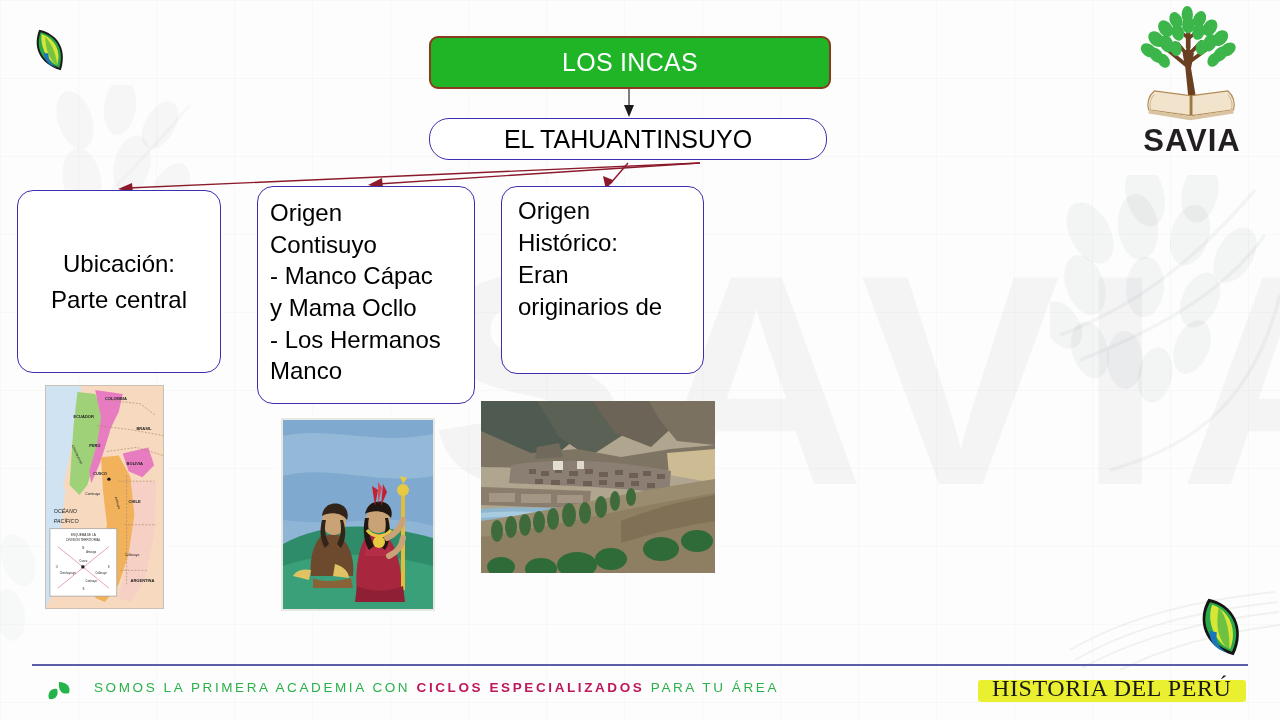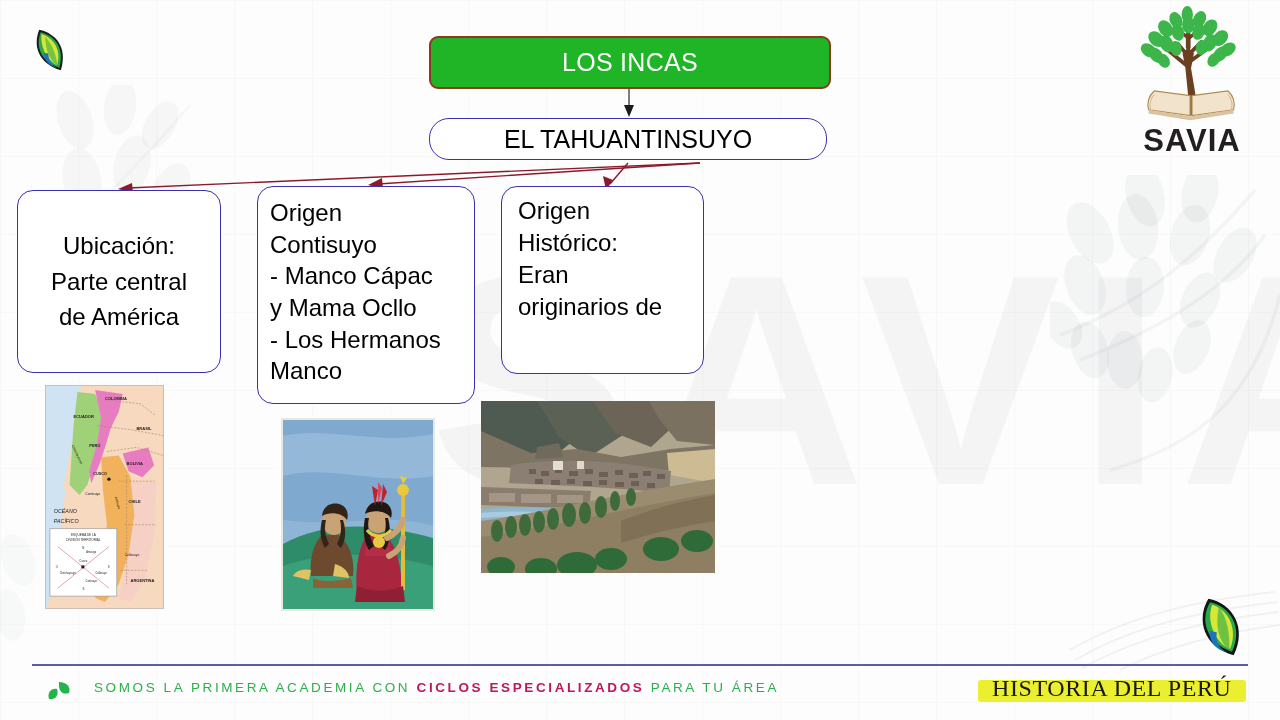--- a/index.html
+++ b/index.html
@@ -284,21 +284,20 @@
   </div>
 
   <div class="node" id="sub-box">
     <span>EL TAHUANTINSUYO</span>
   </div>
 
   <div class="leafbox" id="box-ubicacion">
     <div class="txt">
       <div>Ubicación:</div>
       <div>Parte central</div>
-      <div>de América</div>
     </div>
   </div>
 
   <div class="leafbox" id="box-legendario">
     <div class="txt">
       <div>Origen</div>
       <div>Contisuyo</div>
       <div>- Manco Cápac</div>
       <div>y Mama Ocllo</div>
       <div>- Los Hermanos</div>

